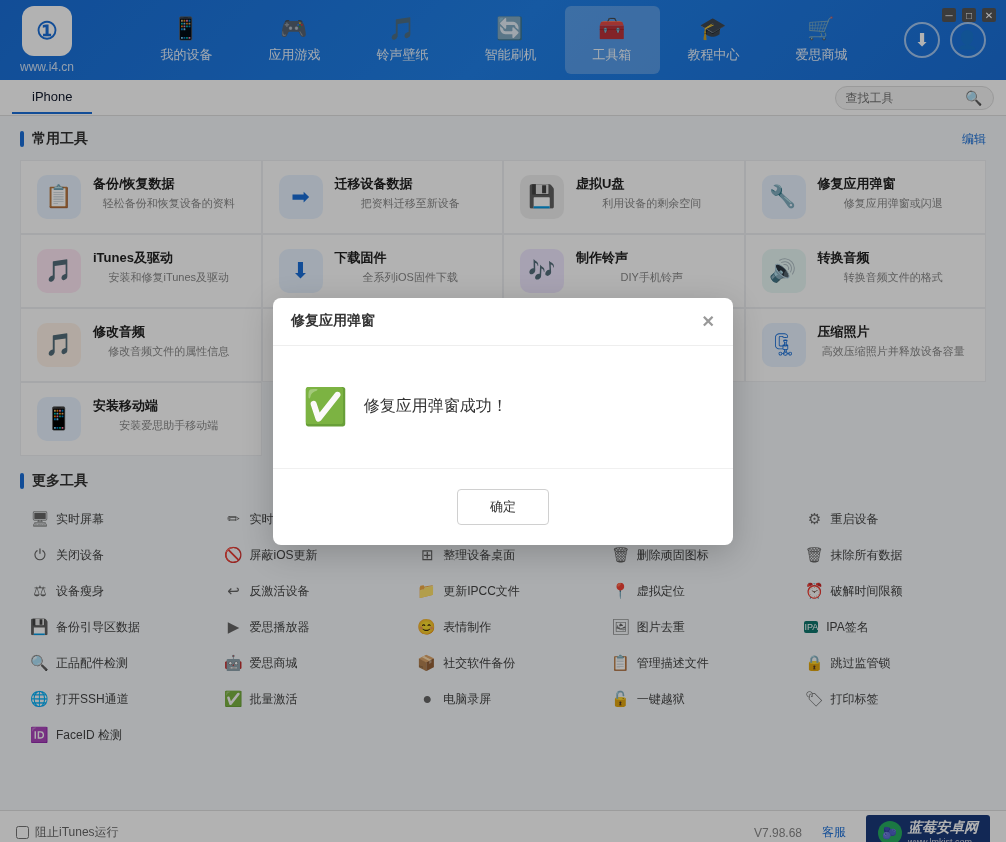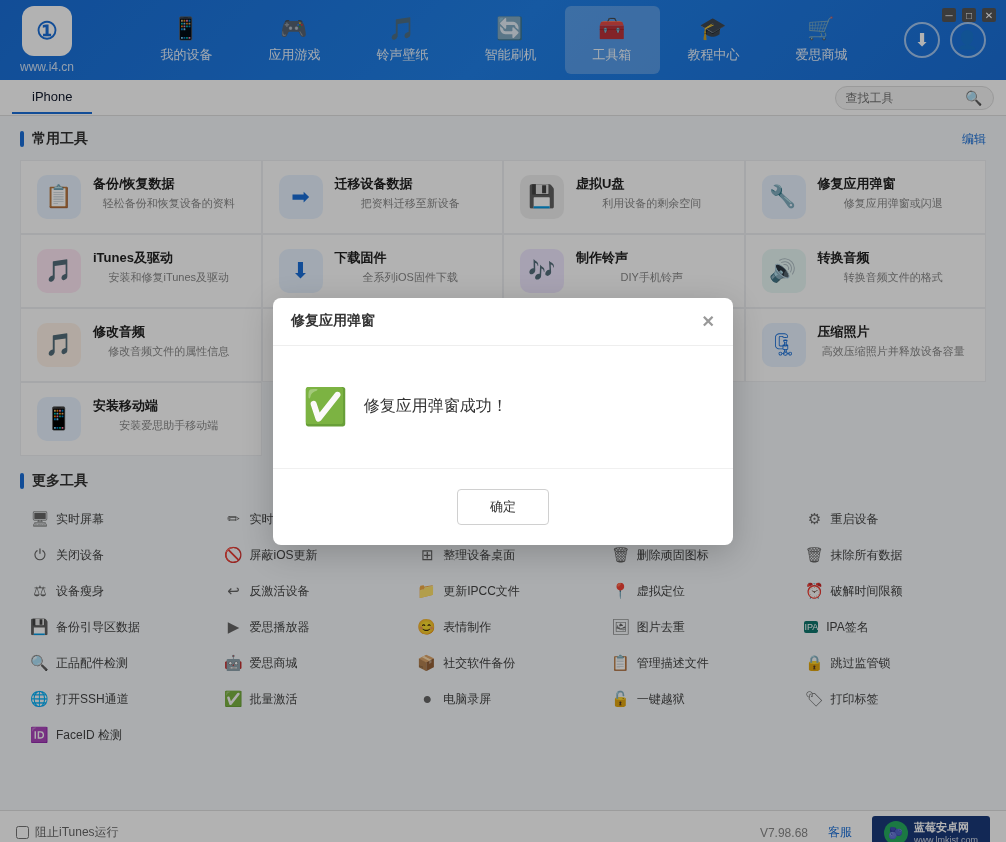--- a/index.html
+++ b/index.html
@@ -386,21 +386,21 @@
   <label class="footer-check">
     <input type="checkbox" style="">
     <span>阻止iTunes运行</span>
   </label>
   <span class="footer-version" style="margin-left:auto;">V7.98.68</span>
   <span class="footer-service" style="margin-left:20px;">客服</span>
   <div class="footer-logo" style="margin-left:20px;">
     <div style="background:#1a3a7a;color:white;padding:4px 12px;border-radius:3px;font-size:11px;display:flex;align-items:center;gap:6px;">
       <div style="width:24px;height:24px;background:#27ae60;border-radius:50%;display:flex;align-items:center;justify-content:center;color:white;font-size:12px;">🫐</div>
       <div>
-        <div style="font-size:11px;font-weight:bold;">蓝莓安卓网</div>
+        <div style="font-size:14px;font-weight:bold;font-style:italic;">蓝莓安卓网</div>
         <div style="font-size:9px;opacity:0.8;">www.lmkjst.com</div>
       </div>
     </div>
   </div>
 </div>
 
 <div class="dialog-overlay">
   <div class="dialog">
     <div class="dialog-header">
       <span>修复应用弹窗</span>

